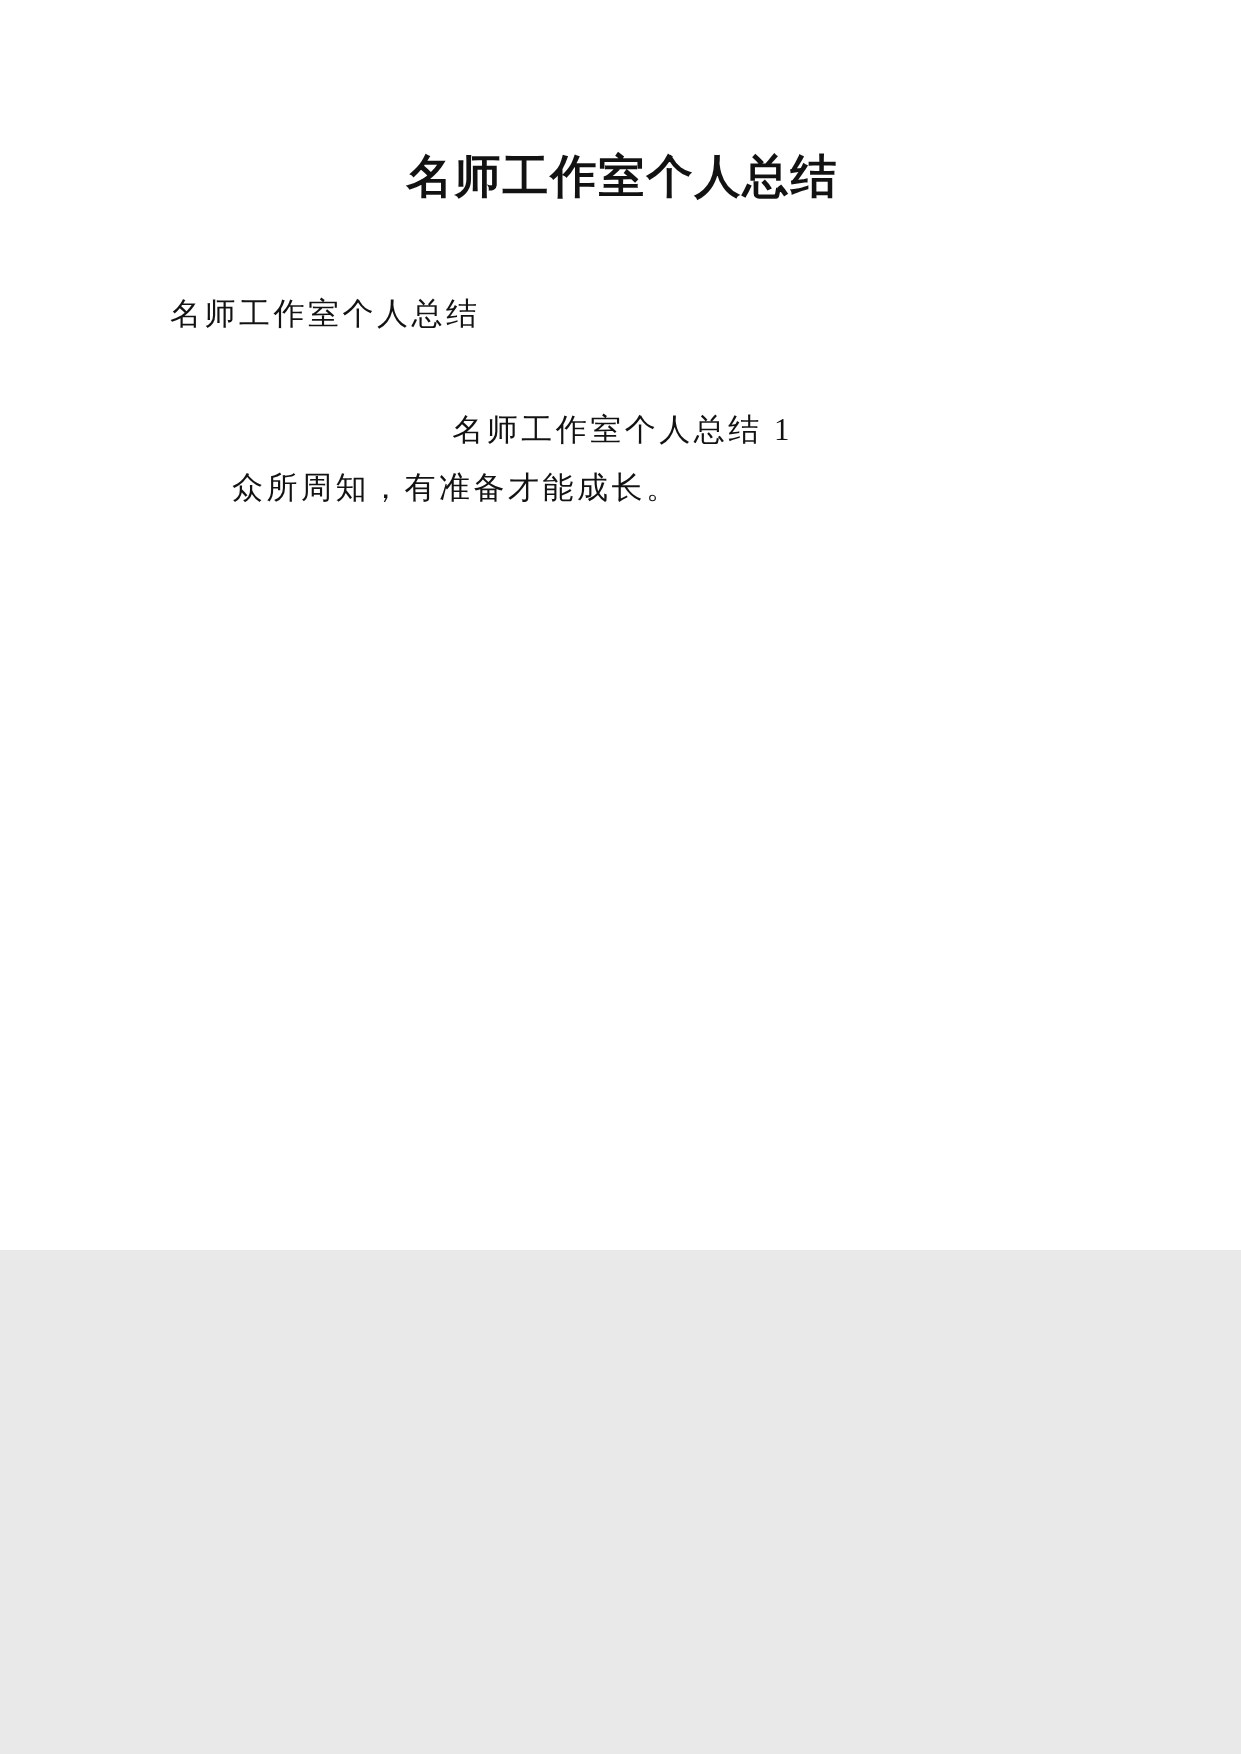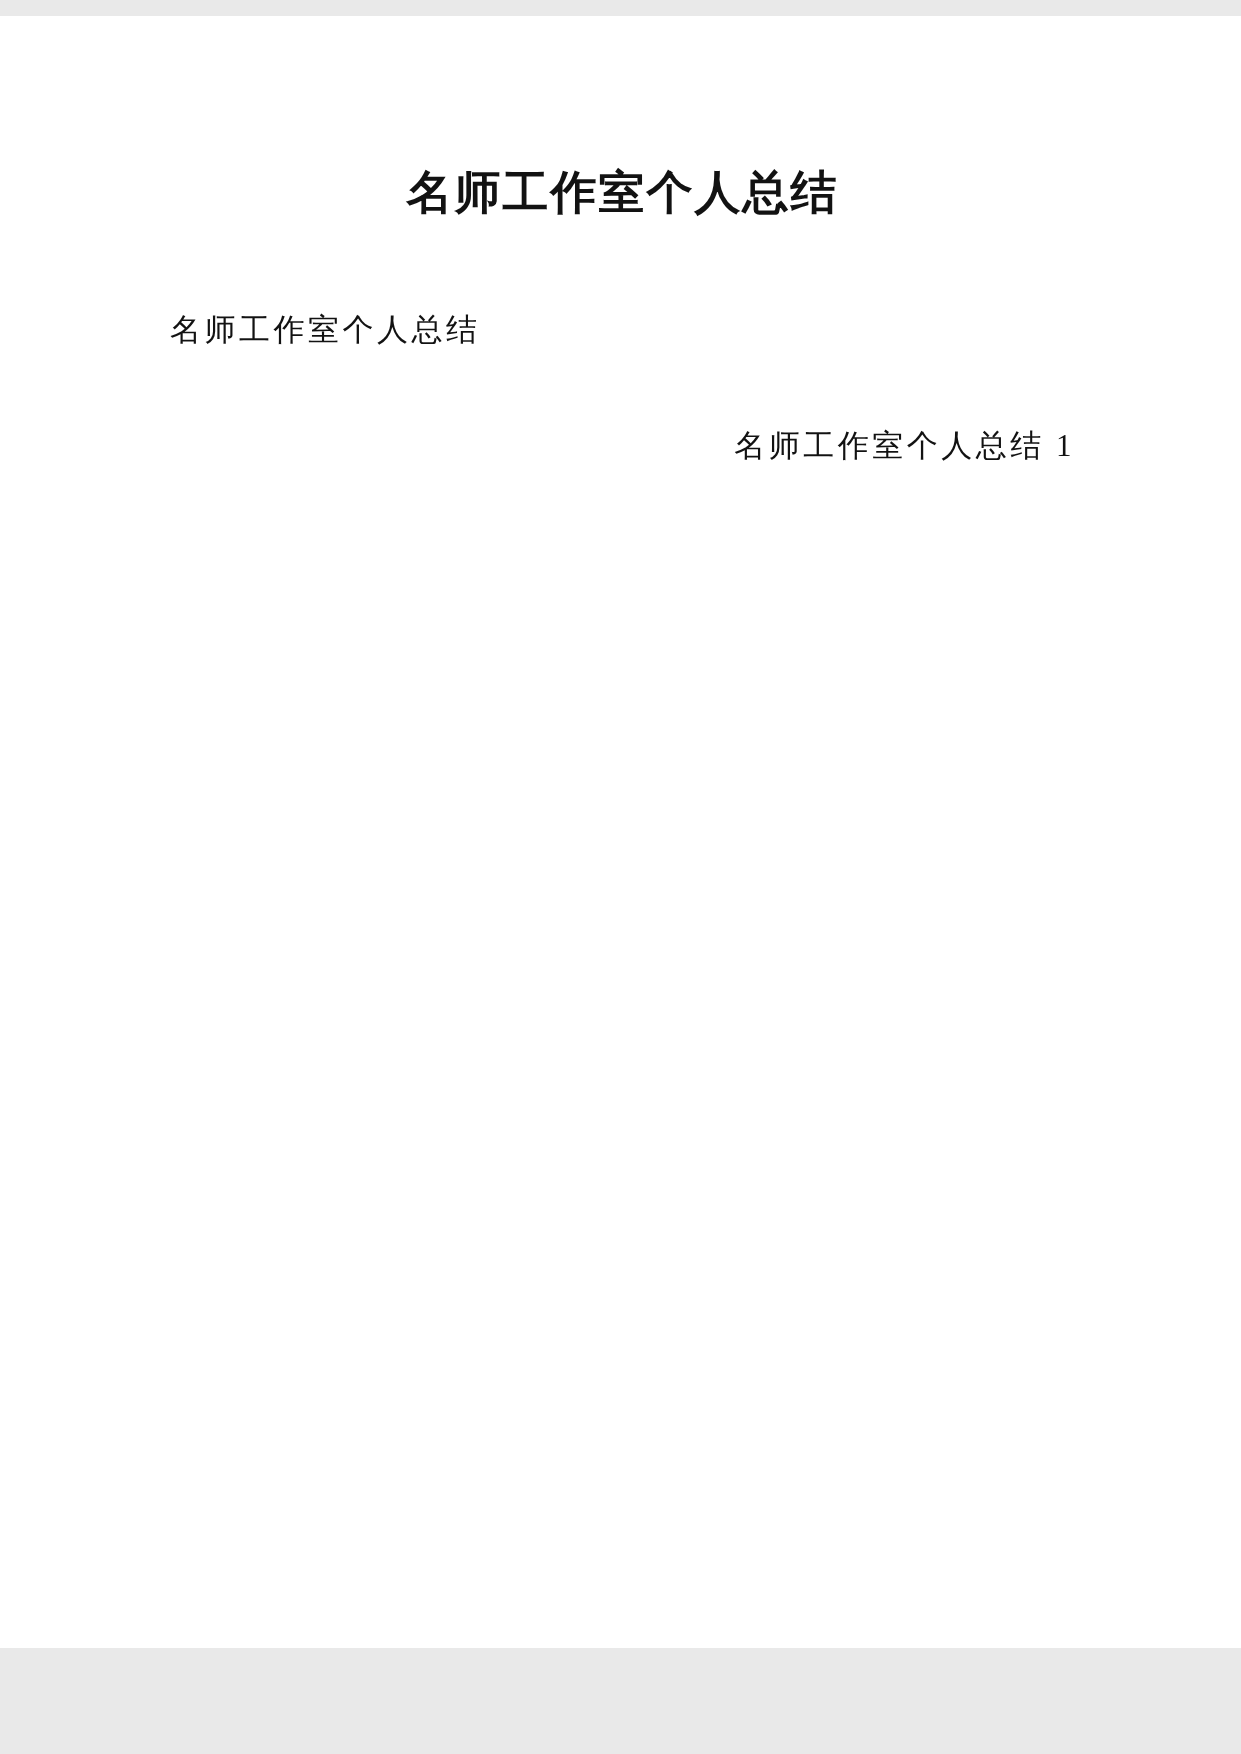--- a/index.html
+++ b/index.html
@@ -1,21 +1,21 @@
 <!DOCTYPE html>
 <html><head>
 <meta charset="utf-8">
 <style>
   html, body { margin: 0; padding: 0; }
   body { background: #e9e9e9; }
   .page {
     position: relative;
     width: 1241px;
-    height: 1632px;
-    margin: 16px auto;
+    height: 1250px;
+    margin: 0 auto;
     background: #ffffff;
     overflow: hidden;
     font-family: "Liberation Serif", "DejaVu Serif", serif;
     color: #121212;
   }
   .content {
     padding: 0 166px 0 170px;
   }
   .doc-title {
     padding-top: 144px;
@@ -38,34 +38,35 @@
   .subtitle-line {
     margin-top: 75px;
     text-align: left;
   }
   .intro-para {
     margin-top: 58px;
     text-indent: 62px;
   }
   .section-heading {
     margin-top: 58px;
-    text-align: right;
+    text-align: center;
   }
   .body-para {
     text-indent: 62px;
   }
 </style>
 </head>
 <body>
 
 <div class="page">
   <div class="content">
     <h1 class="doc-title">名师工作室个人总结</h1>
 
     <p class="para subtitle-line">名师工作室个人总结</p>
 
 
     <p class="para section-heading">名师工作室个人总结 1</p>
 
+    <p class="para body-para">众所周知，有准备才能成长。</p>
 
 
   </div>
 </div>
 
 </body></html>

